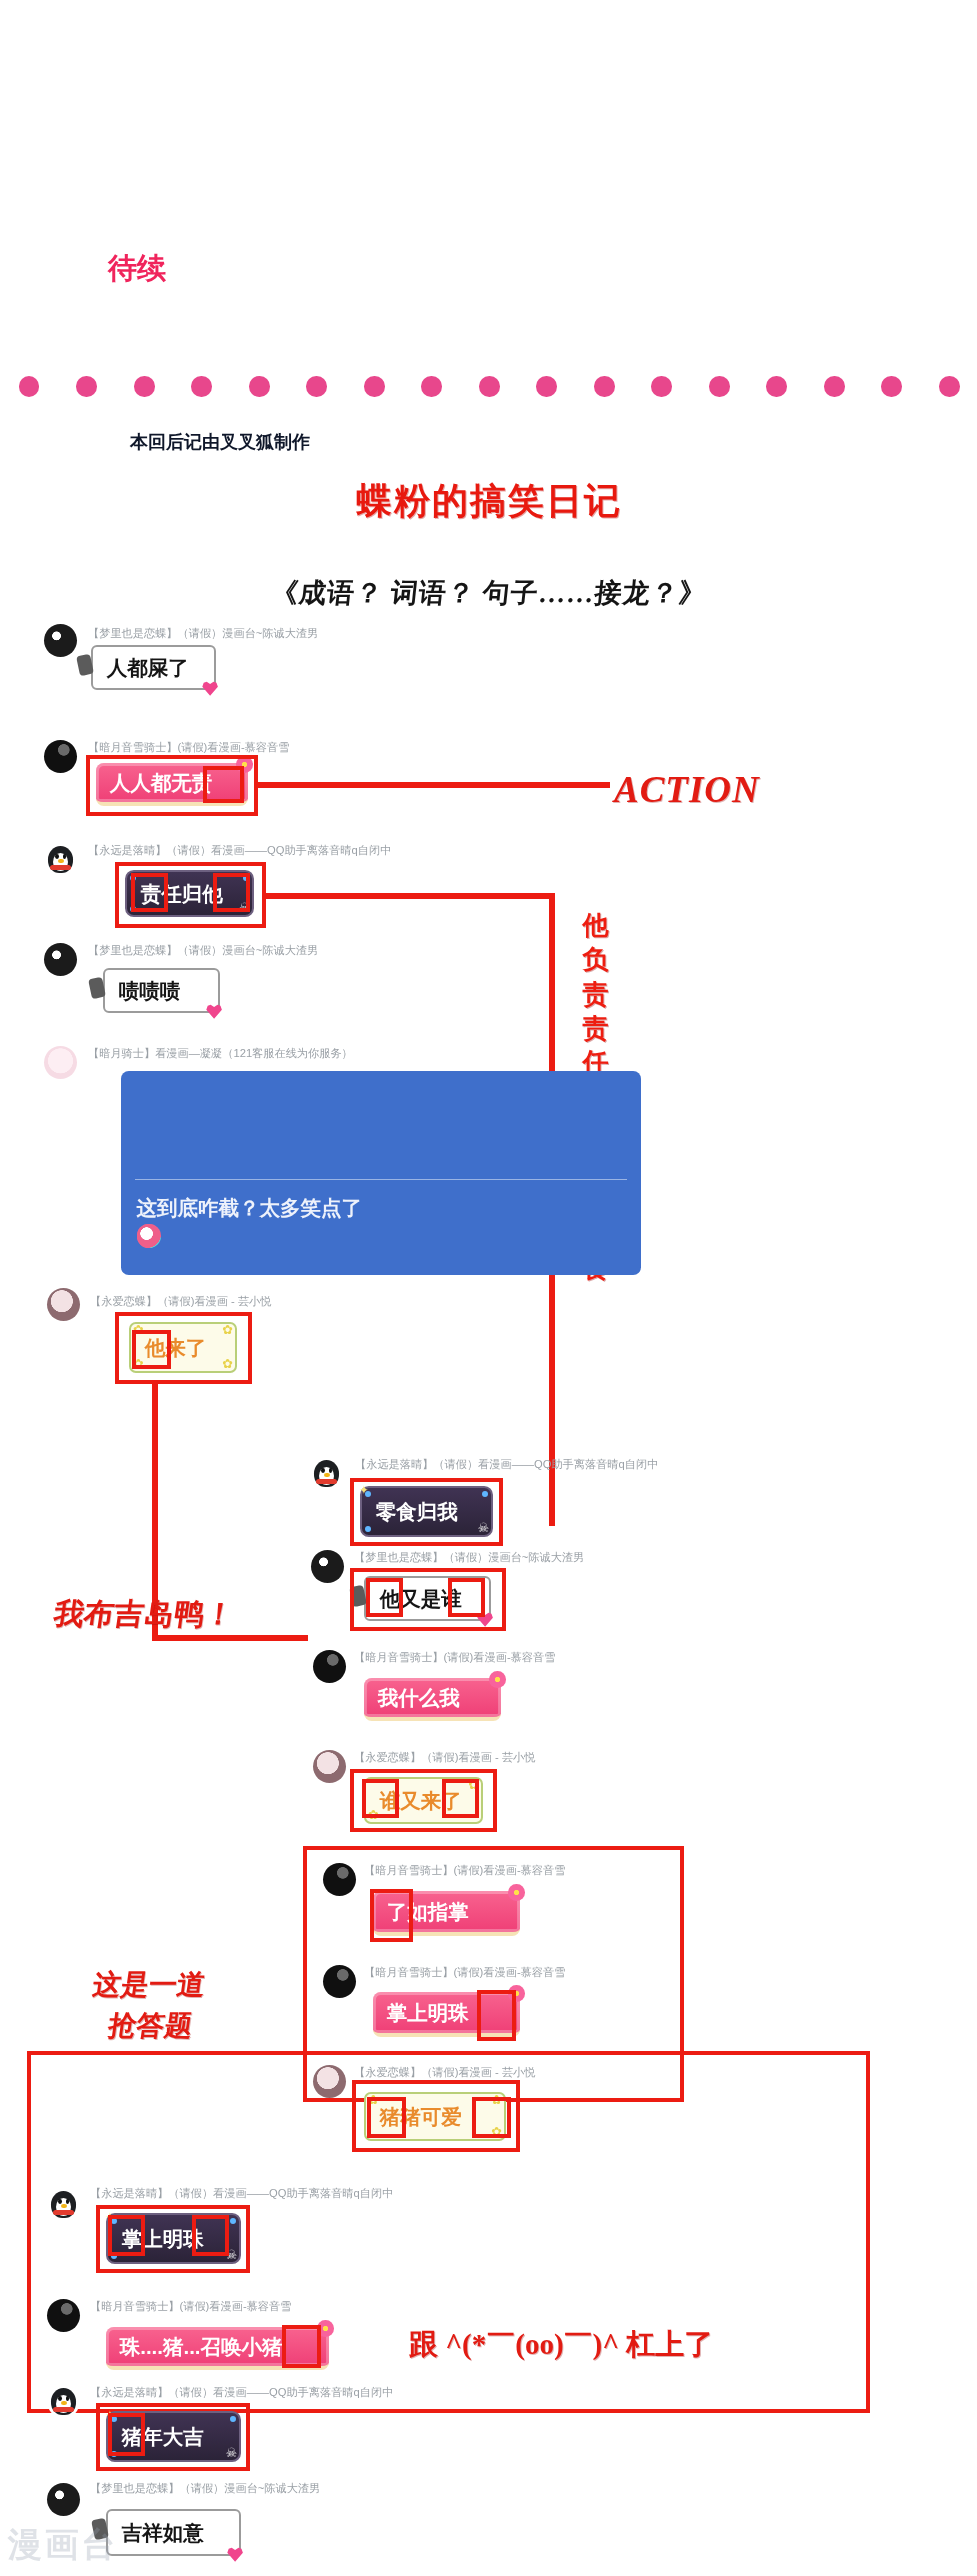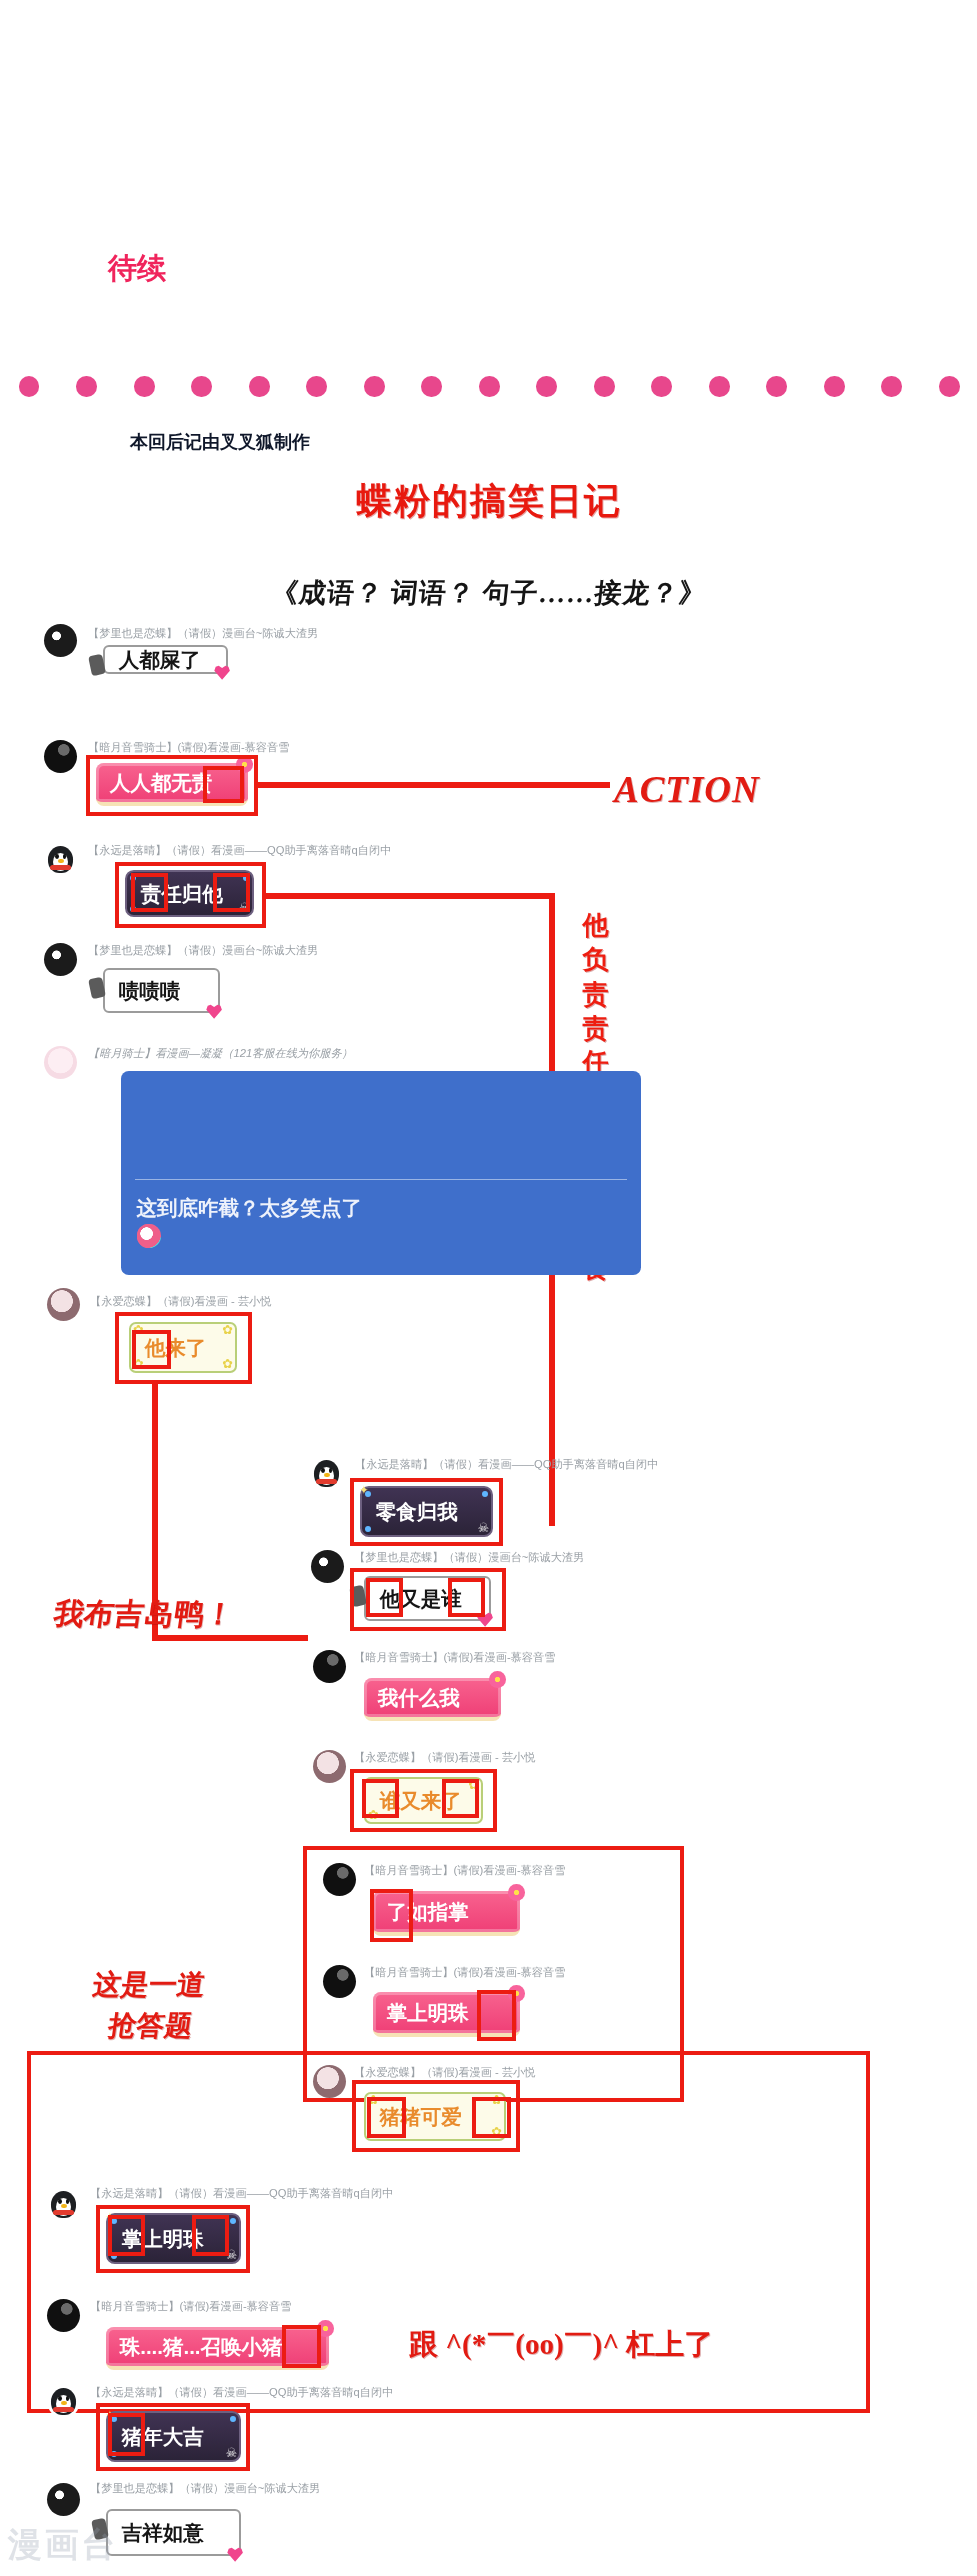--- a/index.html
+++ b/index.html
@@ -194,21 +194,21 @@
       <i style="left: 939px;"></i>
     </div>
 
   <div class="credit">本回后记由叉叉狐制作</div>
   <div class="maintitle">蝶粉的搞笑日记</div>
   <div class="subtitle">《成语？ 词语？ 句子……接龙？》</div>
 
   <div class="msg">
     <div class="avatar av-moon" style="left:44px;top:624px;"></div>
     <div class="nick" style="left:88px;top:626px;">【梦里也是恋蝶】（请假）漫画台~陈诚大渣男</div>
-    <div class="bub bub-white" style="left:103px;top:645px;width:125px;height:29px;">
+    <div class="bub bub-white" style="left:91px;top:645px;width:125px;height:45px;">
       <span>人都屎了</span>
       <i class="heart"></i>
     </div>
   </div>
 
   <div class="msg">
     <div class="avatar av-dark" style="left:44px;top:740px;"></div>
     <div class="nick" style="left:88px;top:740px;">【暗月音雪骑士】(请假)看漫画-慕容音雪</div>
     <div class="bub bub-pink" style="left:96px;top:763px;width:152px;height:43px;">
       <span>人人都无责</span>
@@ -264,21 +264,21 @@
     <div class="avatar av-moon" style="left:44px;top:943px;"></div>
     <div class="nick" style="left:88px;top:943px;">【梦里也是恋蝶】（请假）漫画台~陈诚大渣男</div>
     <div class="bub bub-white" style="left:103px;top:968px;width:117px;height:45px;">
       <span>啧啧啧</span>
       <i class="heart"></i>
     </div>
   </div>
 
   <div class="msg">
     <div class="avatar av-faint" style="left:44px;top:1046px;"></div>
-    <div class="nick" style="left:88px;top:1046px;font-style:italic;">【暗月骑士】看漫画—凝凝（121客服在线为你服务）</div>
+    <div class="nick" style="left:88px;top:1046px;">【暗月骑士】看漫画—凝凝（121客服在线为你服务）</div>
     <div class="bub bub-blue" style="left:121px;top:1071px;width:520px;height:204px;">
       <div class="sep"></div>
       <div class="btxt">这到底咋截？太多笑点了</div>
       <div class="emo" style="top:153px;"></div>
 
     </div>
     <div class="emo" style="position:absolute;left:137px;top:1224px;width:23.5px;height:23.5px;border-radius:50%;background:radial-gradient(circle at 40% 40%,#fff 0 30%,#ef5f8a 32% 70%,#5fd0d8 72% 100%);"></div>
   </div>
 
   <div class="msg">

